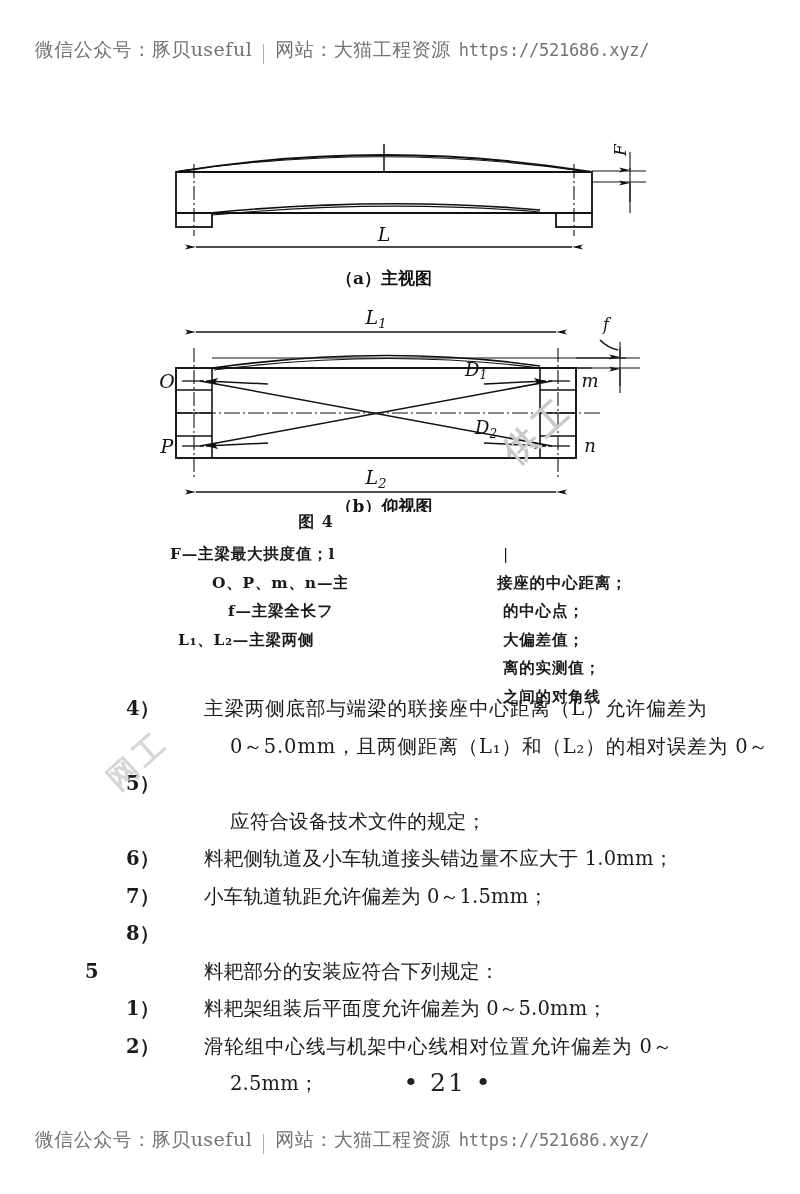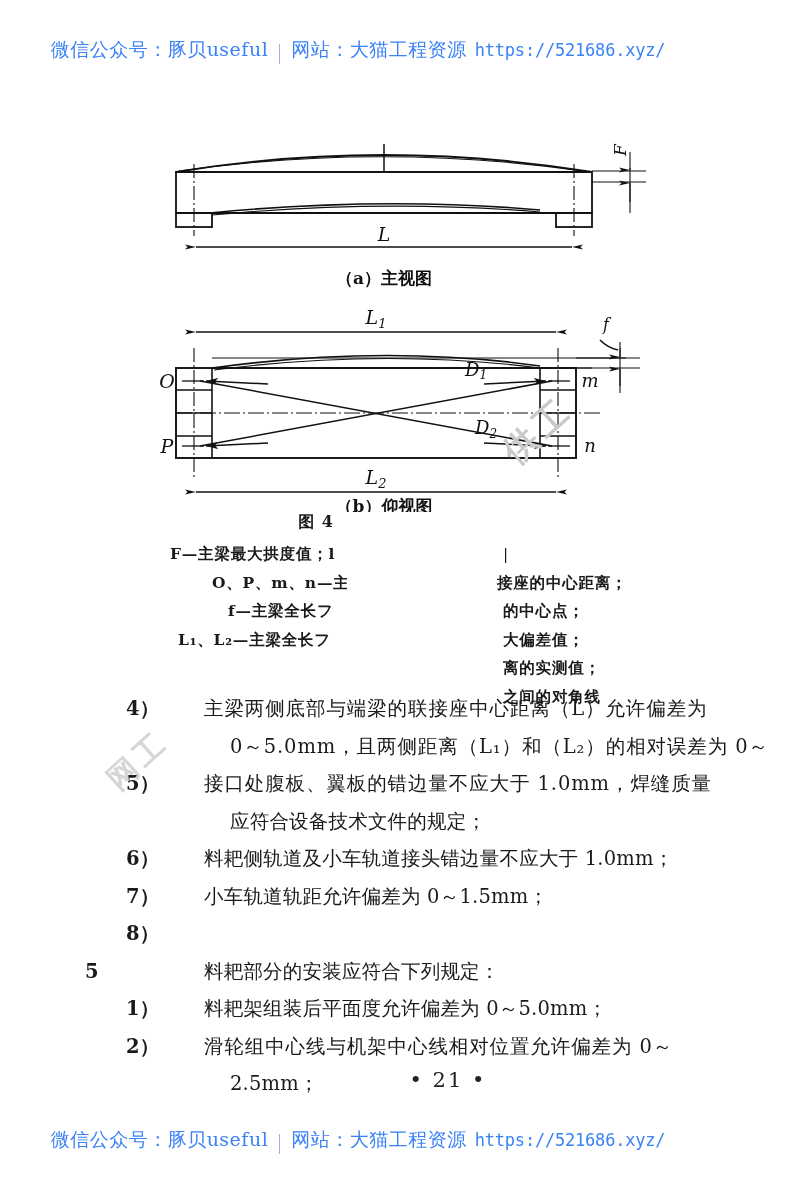--- a/index.html
+++ b/index.html
@@ -13,27 +13,27 @@
     height: 1194px;
     position: relative;
     font-family: "DejaVu Serif", "Liberation Serif", serif;
     color: #1a1a1a;
     overflow: hidden;
   }
 
   
   .wm-band {
     position: absolute;
-    left: 16px;
+    left: 0;
     width: 684px;
     height: 44px;
     display: flex;
     align-items: center;
     justify-content: center;
-    color: #3b82f6;
+    color: #737373;
     font-size: 19px;
     letter-spacing: .5px;
     white-space: nowrap;
     user-select: none;
   }
   .wm-band.top { top: 28px; }
   .wm-band.bottom { top: 1118px; }
   .wm-cn { font-family: "DejaVu Serif", "Liberation Serif", serif; }
   .wm-sep {
     display: inline-block;
@@ -171,21 +171,21 @@
   .ln .txt.cont { left: 182px; }
   .ln.wide .txt { letter-spacing: .9px; }
 
   
   #page-number {
     position: absolute;
     left: 0;
     top: 1068px;
     width: 800px;
     text-align: center;
-    font-size: 21px;
+    font-size: 25px;
     font-family: "DejaVu Serif", "Liberation Serif", serif;
     padding-left: 96px;
     box-sizing: border-box;
     letter-spacing: 2px;
     color: #222;
   }
 
   
   #paper-wm {
     position: absolute;
@@ -366,21 +366,21 @@
   <div class="legend-line">
     <span class="lg-txt">F—主梁最大拱度值；l</span>
   </div>
   <div class="legend-line indent1">
     <span class="lg-txt">O、P、m、n—主</span>
   </div>
   <div class="legend-line indent2">
     <span class="lg-txt">f—主梁全长フ</span>
   </div>
   <div class="legend-line indent3">
-    <span class="lg-txt">L₁、L₂—主梁全长フ</span>
+    <span class="lg-txt">L₁、L₂—主梁两侧</span>
   </div>
 </div>
 
 <div id="scan-gap"></div>
 
 <div id="legend-right">
   <div class="legend-line-r r-bar">
     <span class="lg-txt-r">|</span>
   </div>
   <div class="legend-line-r">
@@ -408,21 +408,20 @@
       <span class="txt">主梁两侧底部与端梁的联接座中心距离（L）允许偏差为</span>
     </div>
     <div class="ln wide">
       <span class="txt cont">0～5.0mm，且两侧距离（L₁）和（L₂）的相对误差为 0～</span>
     </div>
   </div>
 
   <div class="para">
     <div class="ln wide">
       <span class="marker">5）</span>
-      <span class="txt">接口处腹板、翼板的错边量不应大于 1.0mm，焊缝质量</span>
     </div>
     <div class="ln">
       <span class="txt cont">应符合设备技术文件的规定；</span>
     </div>
   </div>
 
   <div class="para">
     <div class="ln">
       <span class="marker">6）</span>
       <span class="txt">料耙侧轨道及小车轨道接头错边量不应大于 1.0mm；</span>

